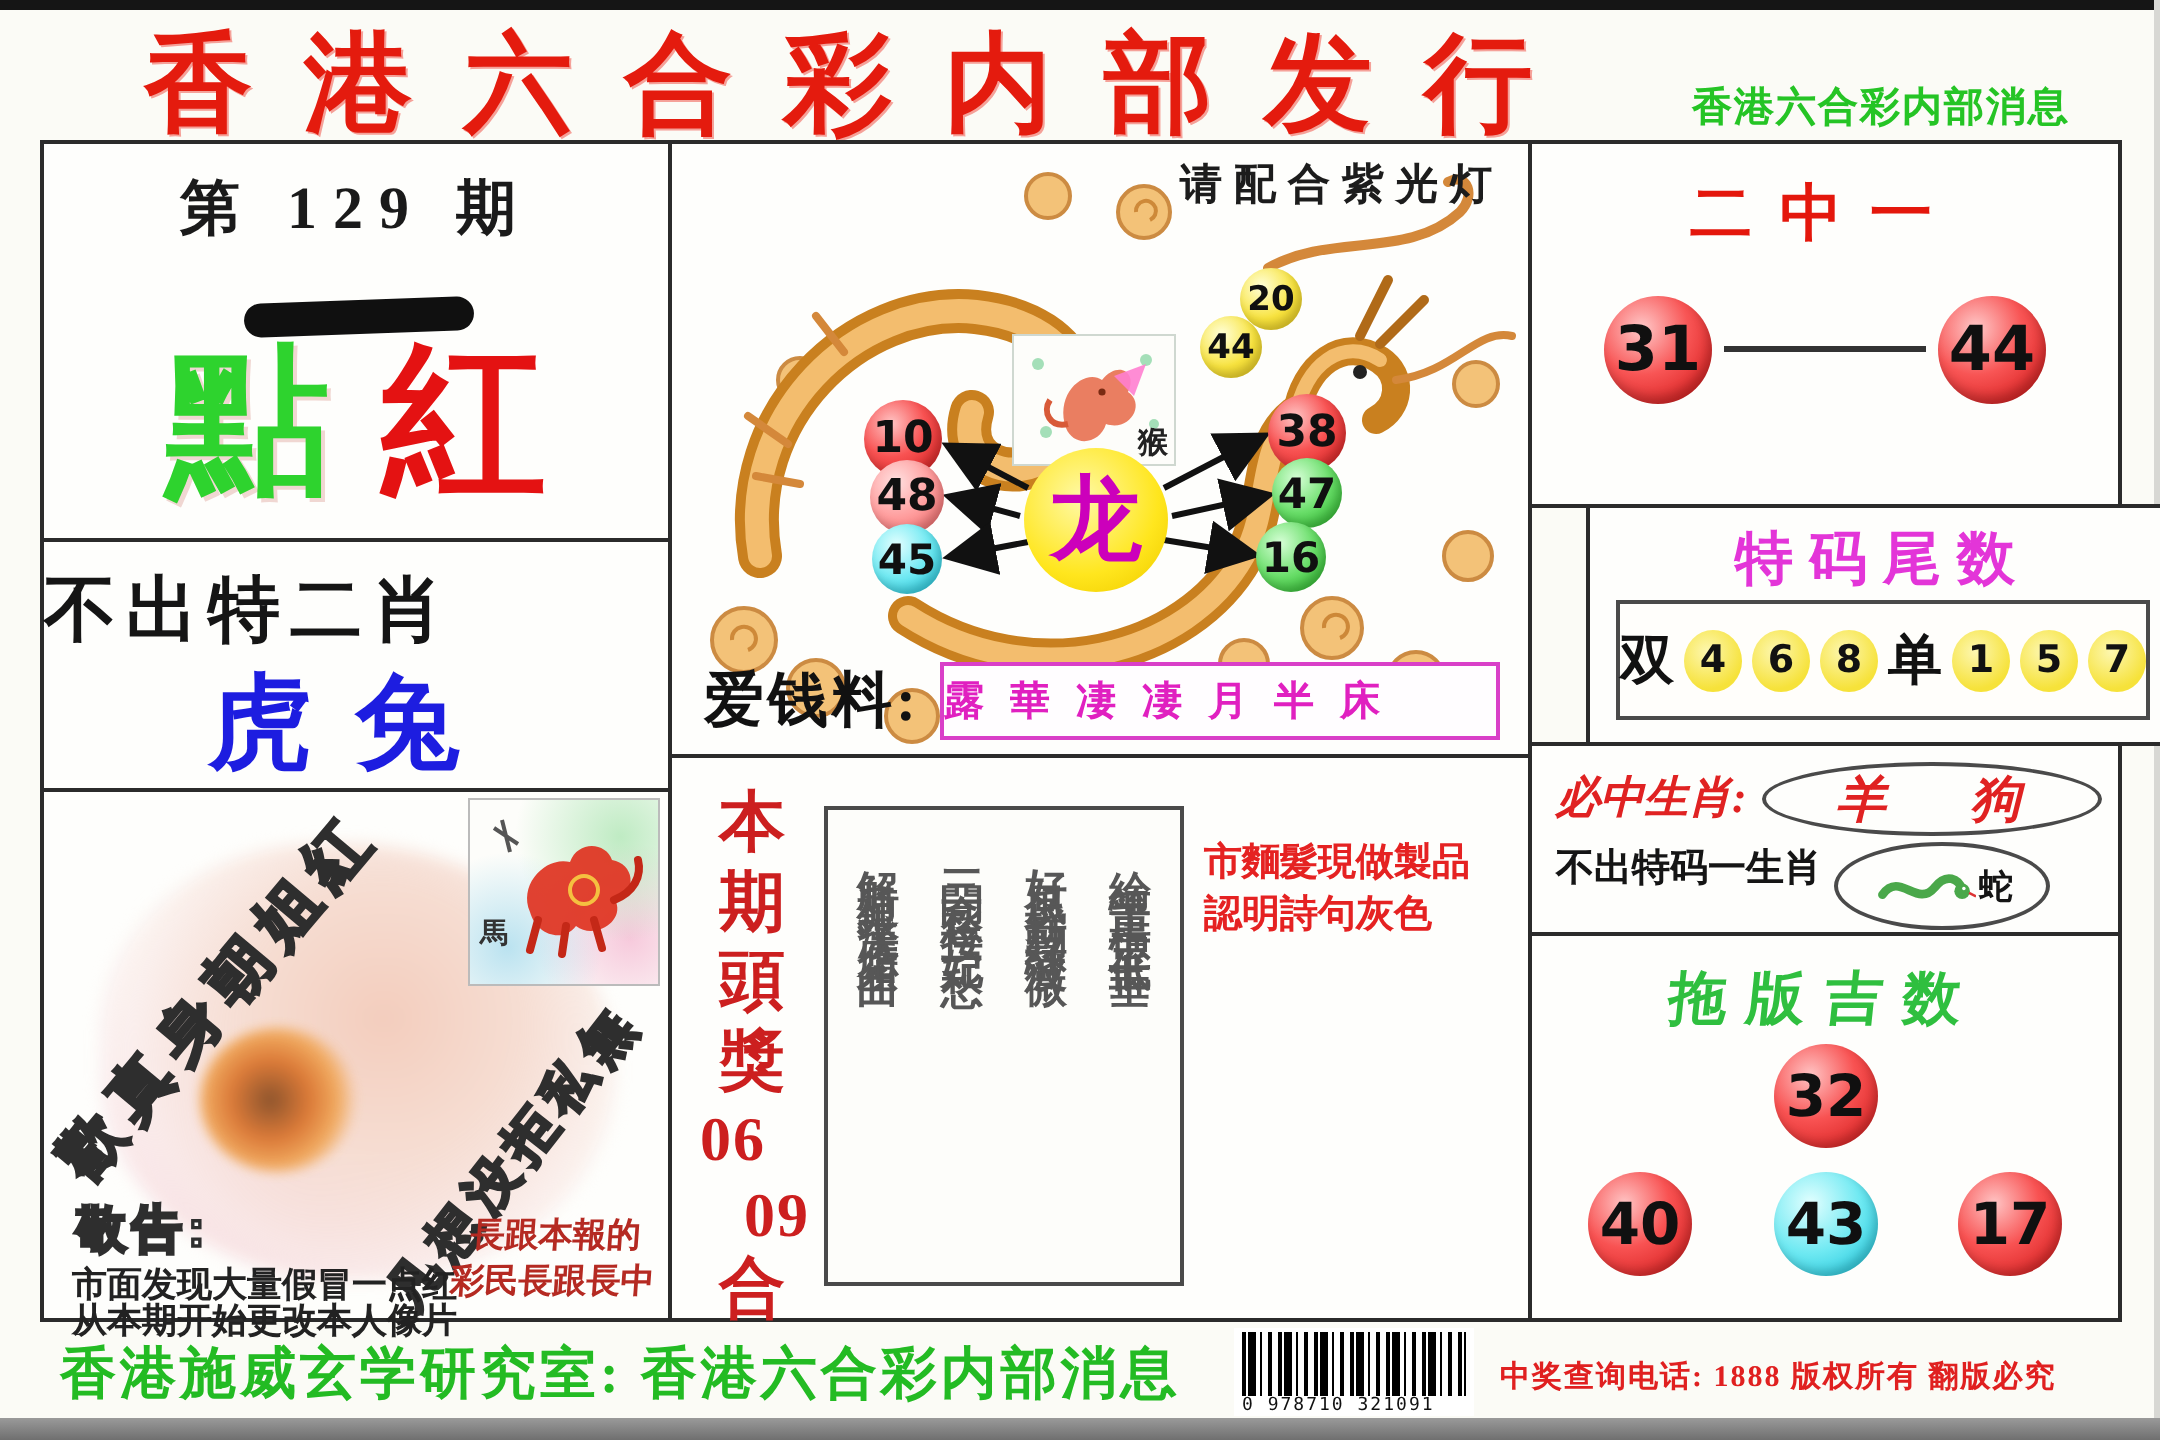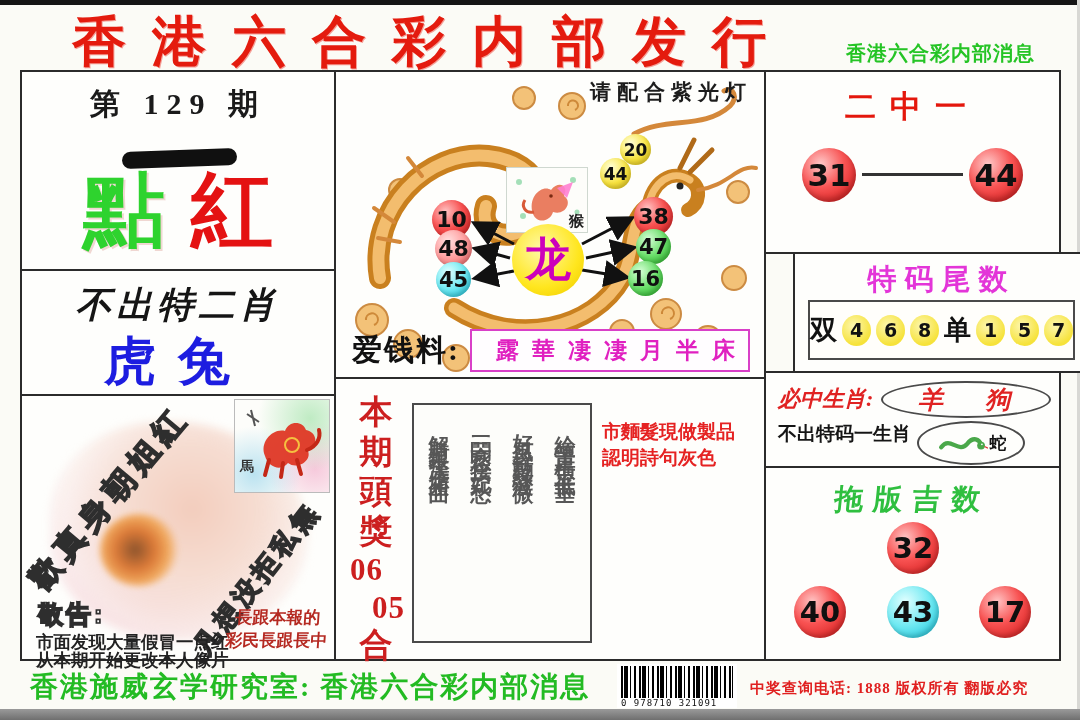--- a/index.html
+++ b/index.html
@@ -31,22 +31,22 @@
 
   
   .issue{left:0;top:12px;width:100%;text-align:center;font-family:"Liberation Serif",serif;
     font-size:30px;font-weight:bold;color:#1a1a1a;letter-spacing:8px;}
   .stroke-one{left:100px;top:78px;width:115px;height:17px;background:#101010;border-radius:9px;
     transform:rotate(-2deg);}
   .bigchars{left:0;top:96px;width:100%;display:flex;justify-content:center;gap:26px;
     font-family:"Liberation Serif",serif;font-weight:bold;font-size:82px;line-height:1.05;}
   .ch-green{color:#2ed32e;text-shadow:2px 2px 0 #b93c2b33;}
   .ch-red{color:#e41212;}
-  .nospecial{left:0;top:10px;width:100%;text-align:center;font-family:"Liberation Serif",serif;
-    font-size:36px;font-weight:bold;color:#151515;letter-spacing:5px;font-style:italic;}
+  .nospecial{left:0;top:10px;width:100%;text-align:left;font-family:"Liberation Serif",serif;
+    font-size:36px;font-weight:bold;color:#151515;letter-spacing:5px;}
   .tigerrabbit{left:0;top:56px;width:100%;text-align:center;font-family:"Liberation Serif",serif;
     font-size:52px;font-weight:bold;color:#1d1de0;letter-spacing:22px;}
 
   
   .photo{left:28px;top:26px;width:258px;height:218px;border-radius:45% 55% 50% 50%;filter:blur(4px);
     background:
       radial-gradient(circle at 55% 40%, #f3cdbd 0%, #f6ddd2 35%, rgba(250,240,235,.6) 65%, rgba(255,255,255,0) 80%),
       radial-gradient(circle at 40% 70%, #f2c6ce 0%, rgba(248,222,228,.5) 50%, rgba(255,255,255,0) 75%);}
   .flame{left:78px;top:118px;width:78px;height:72px;border-radius:50%;filter:blur(3px);opacity:.85;
     background:radial-gradient(circle at 45% 50%, #7a3c10 0%, #d86a1e 35%, #f0a24c 60%, rgba(255,255,255,0) 78%);}
@@ -92,22 +92,22 @@
   .b44{left:264px;top:86px;width:31px;height:31px;font-size:17px;}
   .b10{left:96px;top:128px;width:39px;height:39px;font-size:22px;}
   .b48{left:99px;top:158px;width:37px;height:37px;font-size:22px;}
   .b45{left:100px;top:190px;width:35px;height:35px;font-size:21px;}
   .b38{left:298px;top:125px;width:39px;height:39px;font-size:22px;}
   .b47{left:300px;top:157px;width:35px;height:35px;font-size:21px;}
   .b16{left:292px;top:189px;width:35px;height:35px;font-size:21px;}
   .moneyrow{left:16px;right:14px;bottom:7px;height:40px;display:flex;align-items:center;gap:10px;}
   .moneylabel{font-family:"Liberation Serif",serif;font-size:30px;font-weight:bold;color:#111;
     letter-spacing:2px;}
-  .moneybox{flex:1;border:2px solid #d93fc8;background:#fffdff;text-align:right;
-    font-family:"Liberation Serif",serif;font-size:23px;font-weight:bold;color:#e020c0;
+  .moneybox{flex:1;border:2px solid #d93fc8;background:#fffdff;text-align:left;
+    font-family:"Liberation Serif",serif;font-size:20px;font-weight:bold;color:#e020c0;
     letter-spacing:13px;padding:4px 0;}
 
   
   .prize{left:14px;top:14px;width:52px;display:flex;flex-direction:column;align-items:flex-start;
     color:#cc1f1f;font-family:"Liberation Serif",serif;font-weight:bold;line-height:1.2;}
   .prize .pch{font-size:33px;align-self:center;}
   .prize .pnum{font-size:31px;letter-spacing:1px;}
   .prize .pnum2{margin-left:22px;}
   .poembox{left:76px;top:24px;width:180px;height:240px;border:2px solid #4a4a4a;background:#fdfdfa;
     box-sizing:border-box;display:flex;justify-content:center;align-items:center;}
@@ -298,21 +298,21 @@
   </div>
 </div>
 
 <div class="cell c-mid2">
   <div class="abs prize">
     <span class="pch">本</span>
     <span class="pch">期</span>
     <span class="pch">頭</span>
     <span class="pch">獎</span>
     <span class="pnum">06</span>
-    <span class="pnum pnum2">05</span>
+    <span class="pnum pnum2">09</span>
     <span class="pch">合</span>
   </div>
   <div class="abs poembox">
     <div class="poem">
       <div>綸竿重橫玉低垂</div>
       <div>好風摇動綠波微</div>
       <div>三閤愁接二妃愁</div>
       <div>解通銀漢應須曲</div>
     </div>
   </div>

